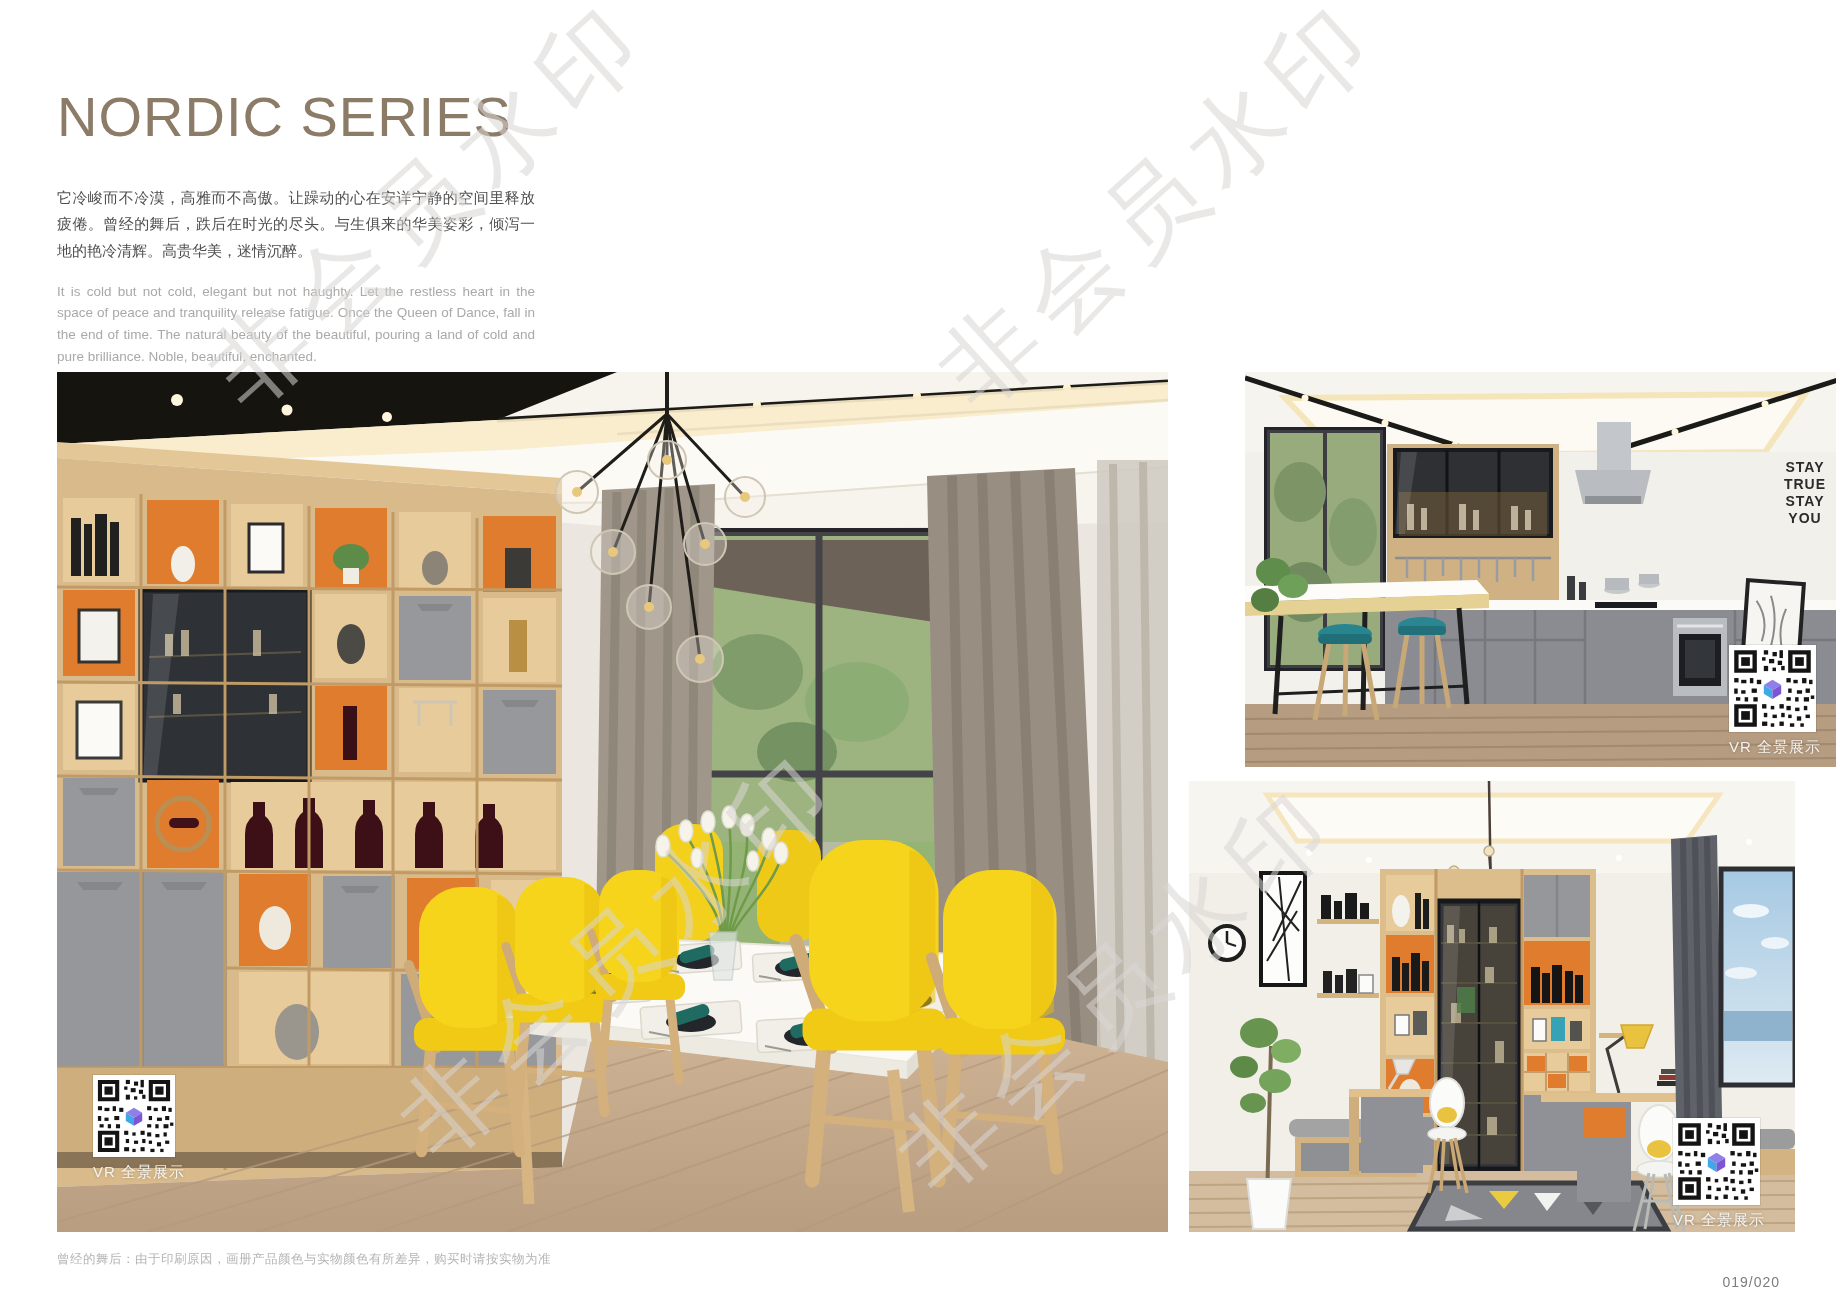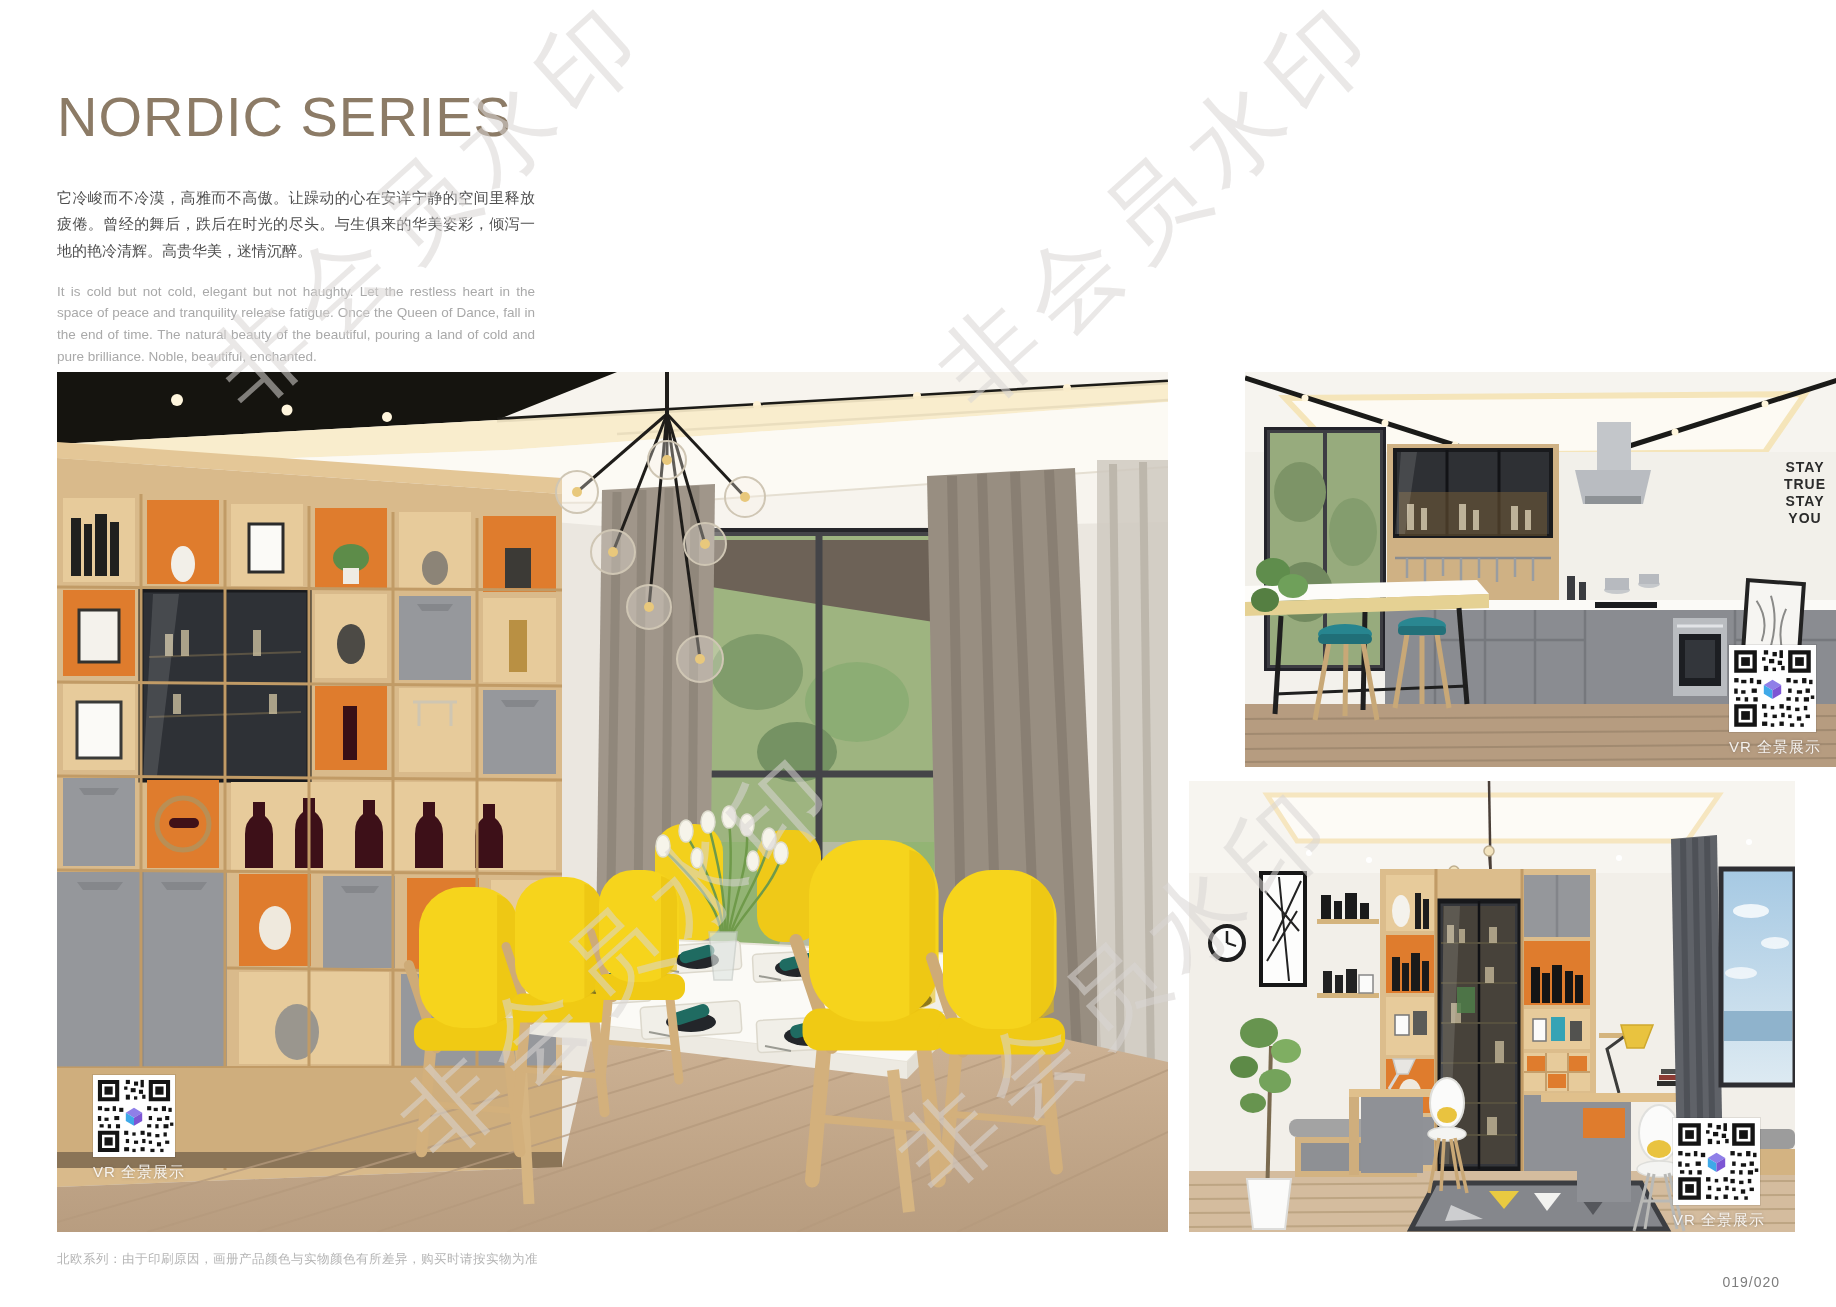--- a/index.html
+++ b/index.html
@@ -798,16 +798,16 @@
         </svg>
       <div class="vr-label">VR 全景展示</div>
     </div>
   </figure>
 
   <div class="watermark wm1">非会员水印</div>
   <div class="watermark wm2">非会员水印</div>
   <div class="watermark wm3">非会员水印</div>
   <div class="watermark wm4">非会员水印</div>
 
-  <div class="footer-note">北欧系列：由于印刷原因，画册产品颜色与实物颜色有所差异，购买时请按实物为准</div>
+  <div class="footer-note">曾经的舞后：由于印刷原因，画册产品颜色与实物颜色有所差异，购买时请按实物为准</div>
   <div class="page-number">019/020</div>
 
 </div>
 
 </body></html>

